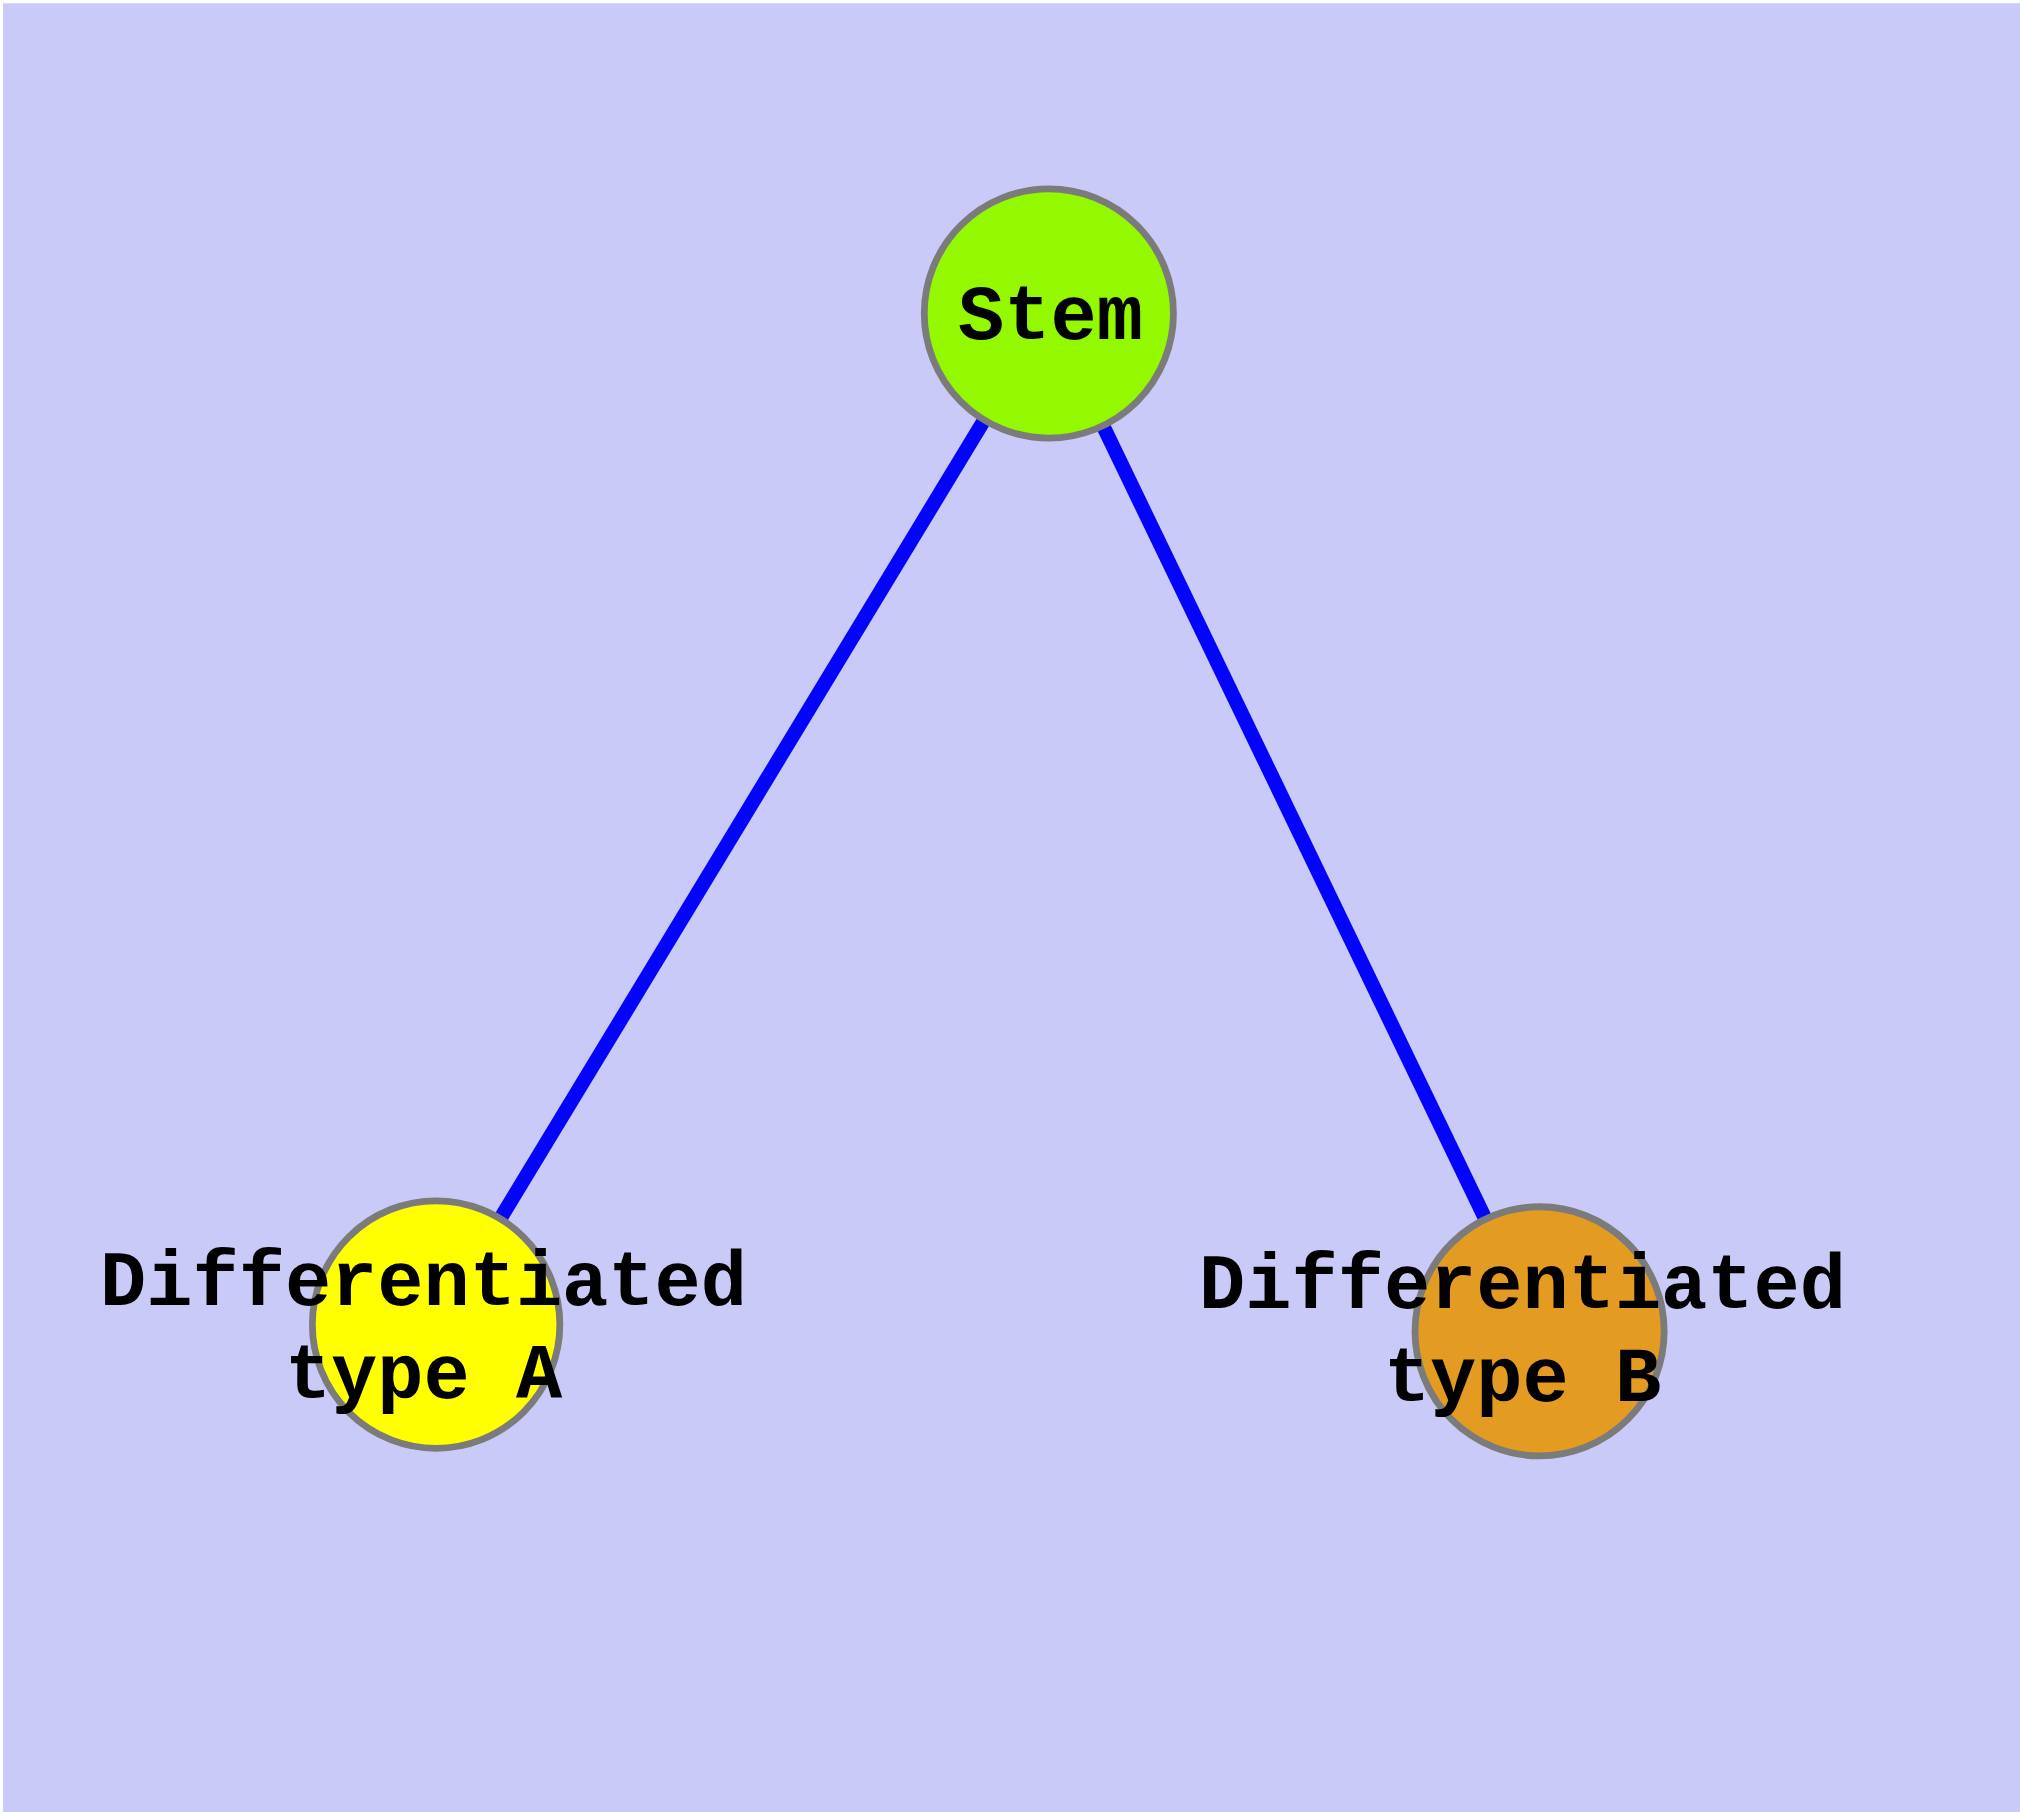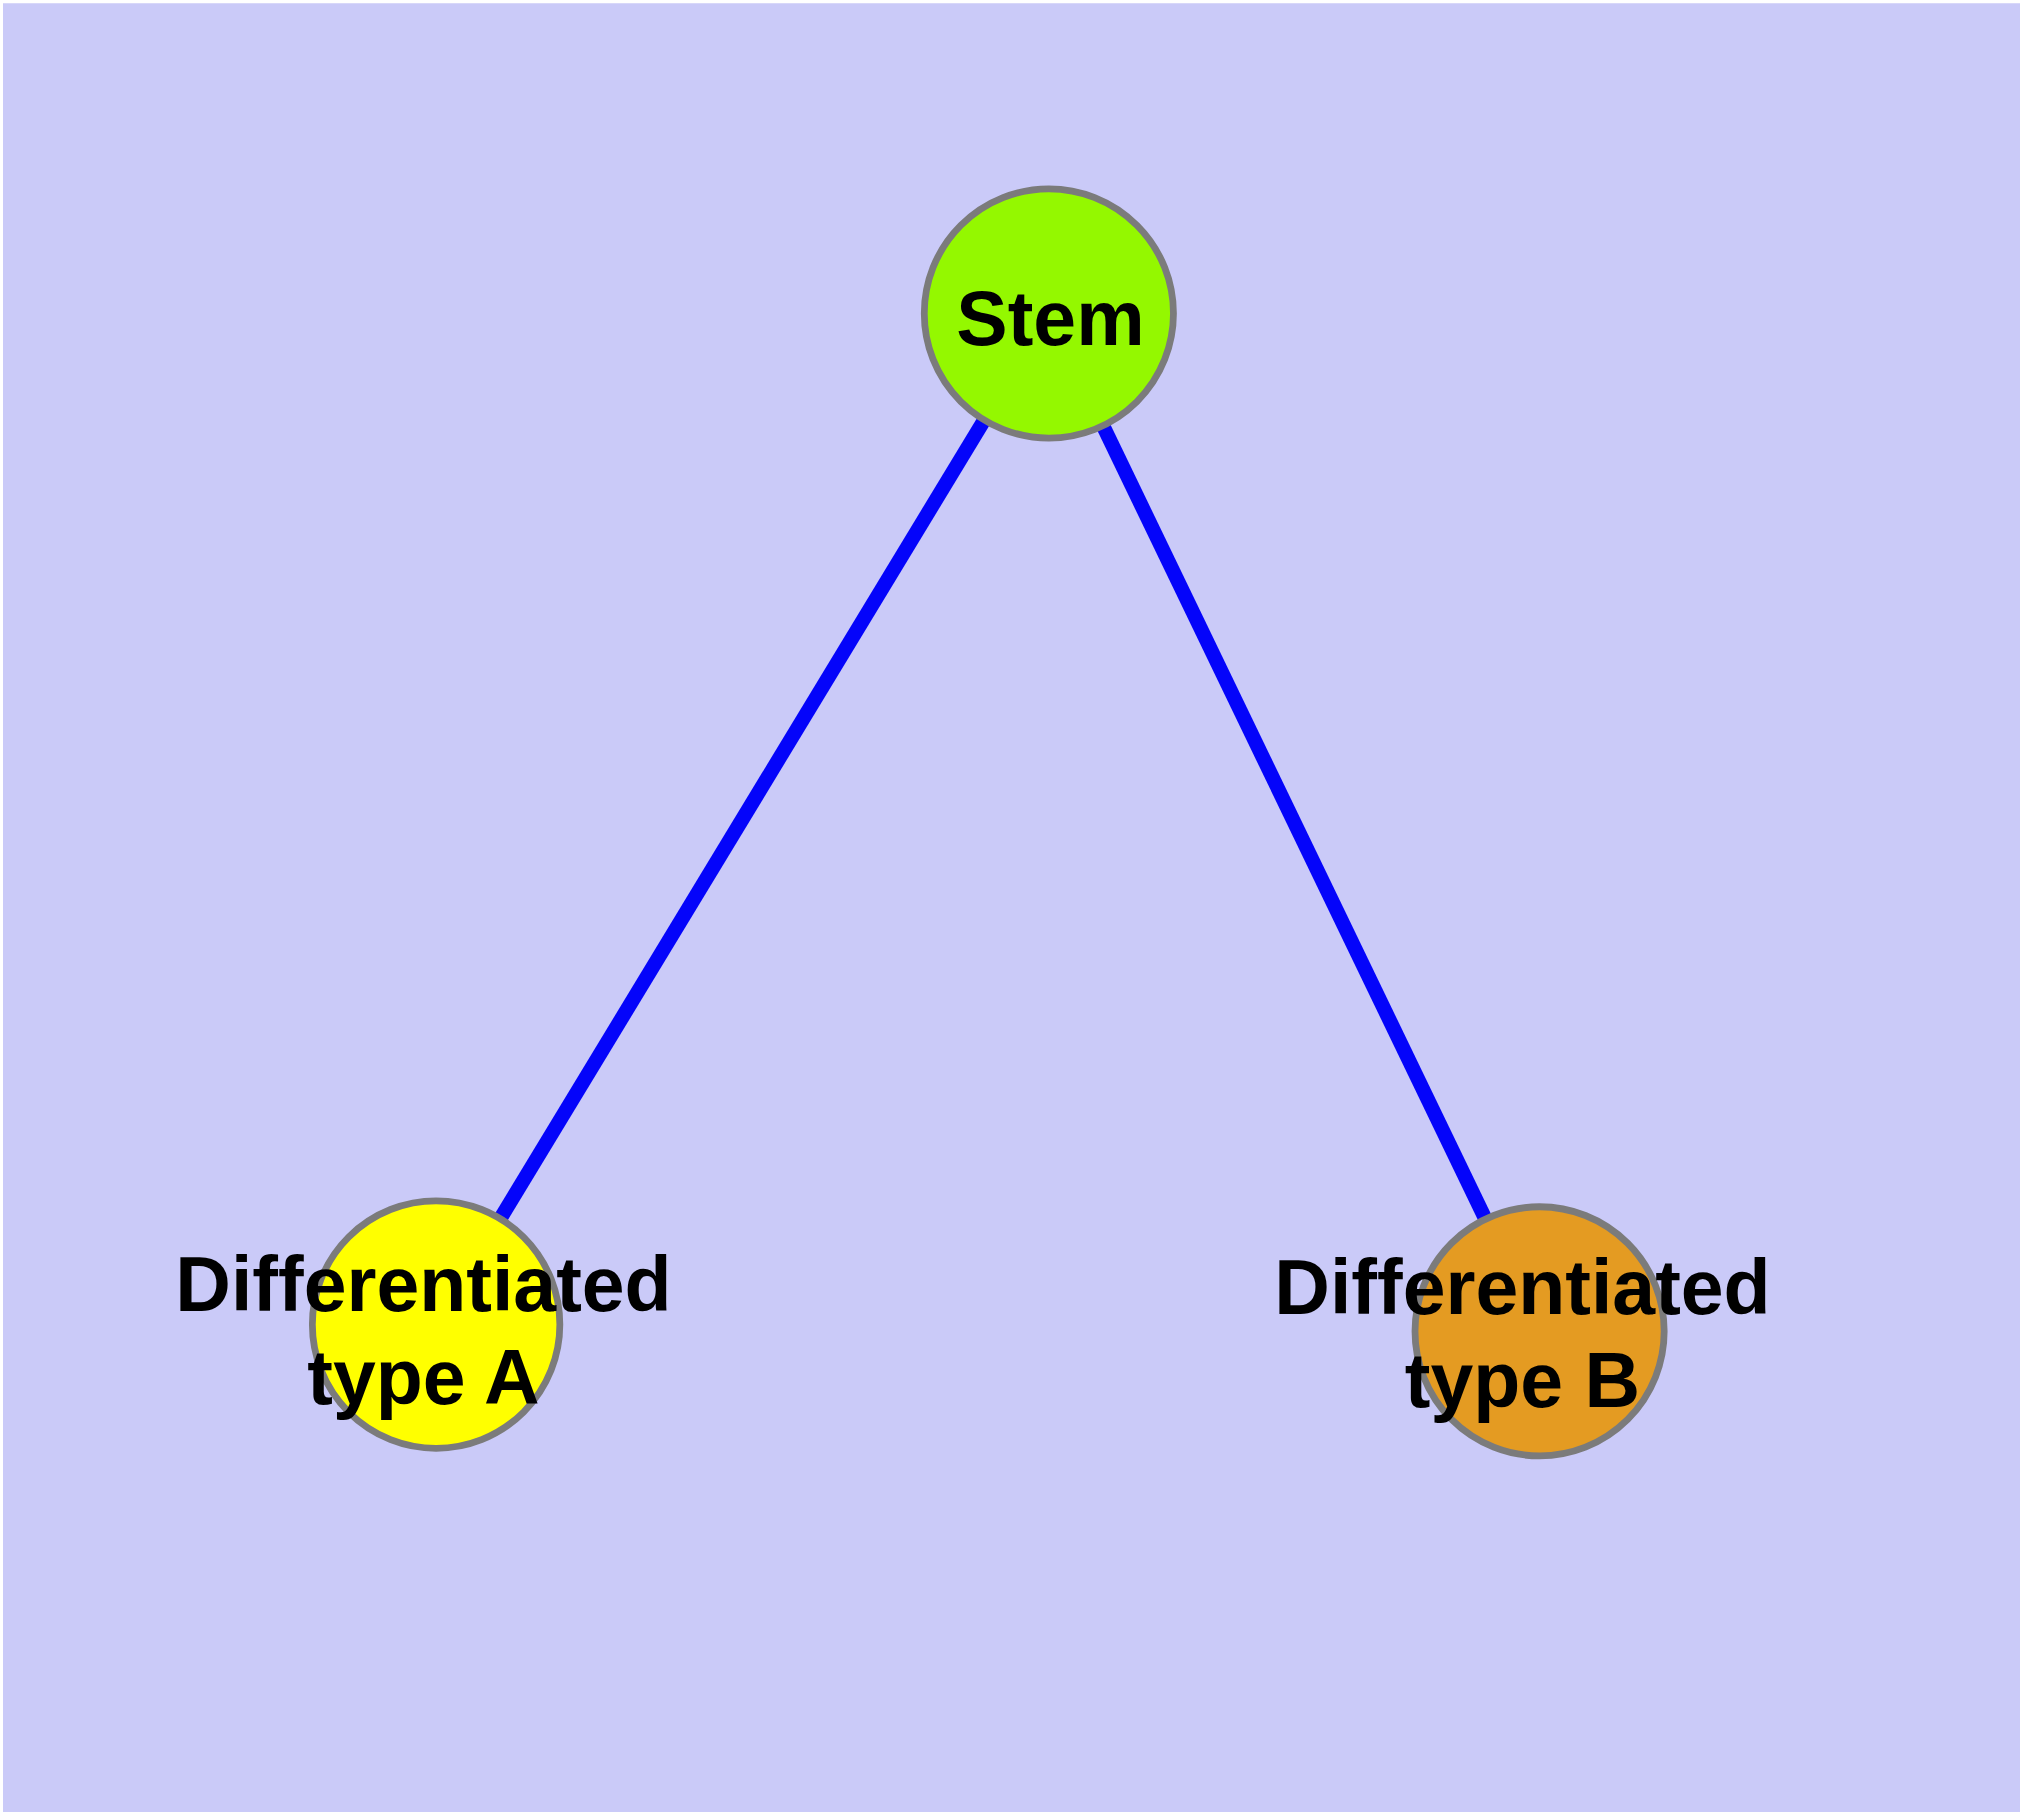--- a/index.html
+++ b/index.html
@@ -23,20 +23,21 @@
     left: 0;
     top: 0;
   }
   .node-label {
     position: absolute;
     transform: translate(-50%, -50%);
     text-align: center;
     font-weight: bold;
     white-space: pre;
     user-select: none;
+    font-family: Liberation Mono, monospace;
   }
 </style>
 </head>
 <body>
 
 <div class="canvas">
   <svg class="graph-svg" width="2018" height="1810" viewBox="3 3 2381 2135">
     <rect x="3" y="3" width="2381" height="2135" fill="#CACAF8"></rect>
     <g>
         <line x1="1237" y1="369" x2="514" y2="1562" stroke="#0404FA" stroke-width="17"></line>

